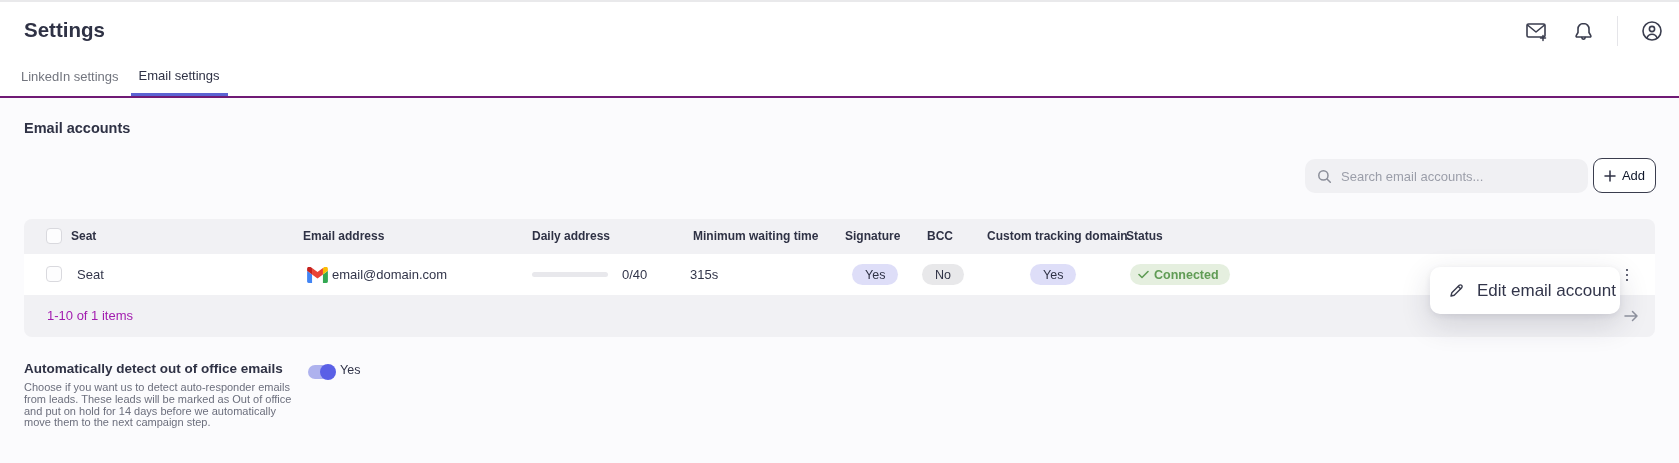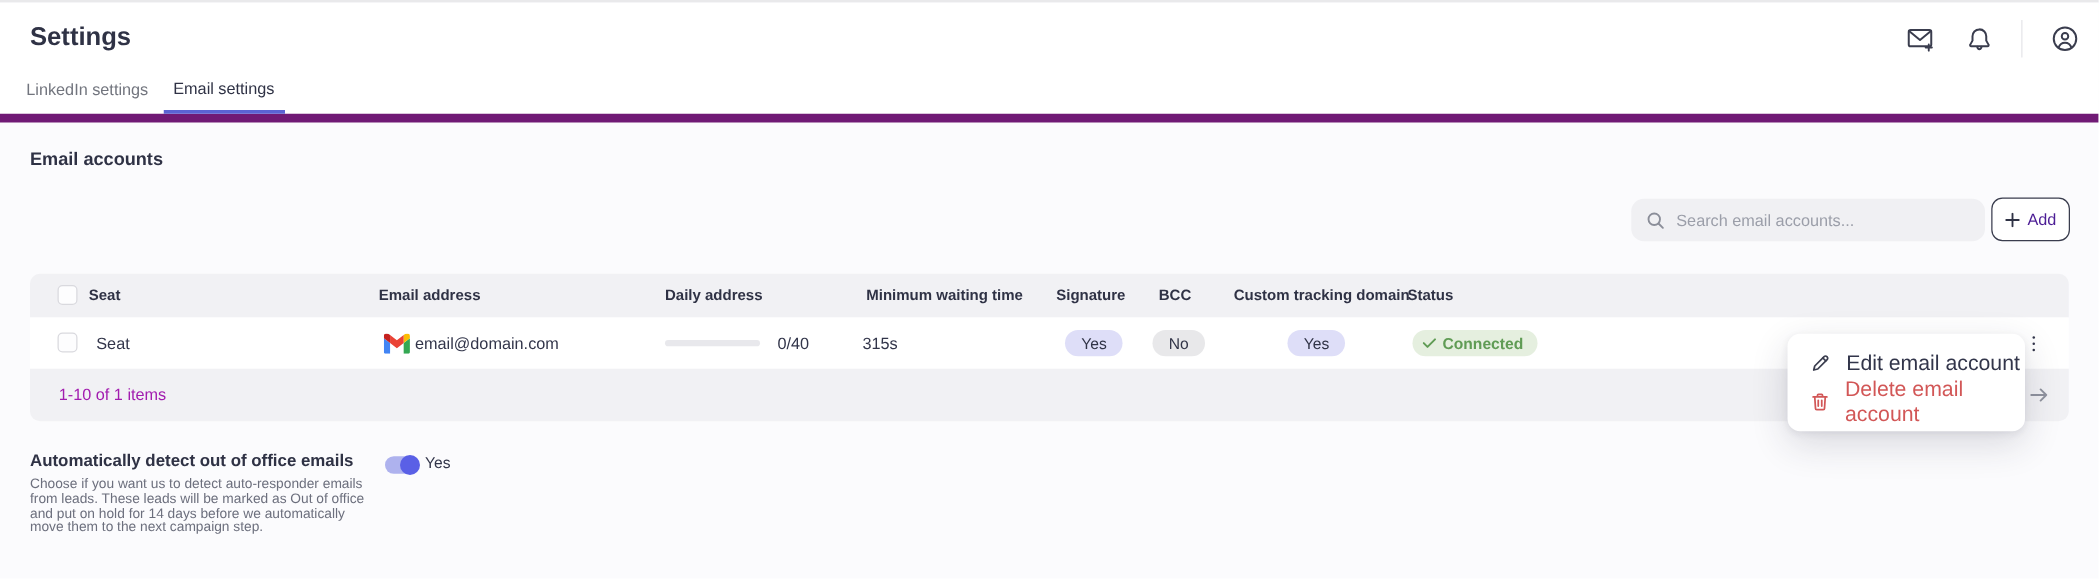--- a/index.html
+++ b/index.html
@@ -1,39 +1,39 @@
 <!DOCTYPE html>
 <html><head>
 <meta charset="utf-8">
 <style>
   * { margin:0; padding:0; box-sizing:border-box; }
   html,body { background:#ffffff; }
   body { font-family:"Liberation Sans","DejaVu Sans",sans-serif; color:#32354a; }
   .stage { position:relative; width:1679px; height:463px; background:#fbfbfd; overflow:hidden; border-top:2px solid #e9e9eb; }
 
   
-  .topbar { position:absolute; left:0; top:0; width:1679px; height:96px; background:#ffffff; border-bottom:7px solid #701a75; }
+  .topbar { position:absolute; left:0; top:0; width:1679px; height:96px; background:#ffffff; border-bottom:2px solid #701a75; }
   .page-title { position:absolute; left:24px; top:16px; font-size:20.5px; font-weight:700; color:#2f3245; }
   .top-icons { position:absolute; right:14px; top:14px; height:30px; display:flex; align-items:center; gap:21px; }
   .icon-btn { display:flex; align-items:center; justify-content:center; width:26px; height:26px; cursor:pointer; color:#3a3d4e; }
   .vdivider { width:1px; height:30px; background:#e5e5e9; }
 
   .tabs { position:absolute; left:21px; bottom:0; display:flex; align-items:flex-end; }
   .tab { font-size:13px; padding:0 0 12px 0; cursor:pointer; }
   .tab.inactive { color:#72757e; margin-right:12px; }
   .tab.active { color:#2f3245; font-weight:500; padding:0 8px 10px 8px; border-bottom:3px solid #5b63d3; }
 
   
   .section-heading { position:absolute; left:24px; top:118px; font-size:14.5px; font-weight:700; color:#2f3245; }
 
   .search-box { position:absolute; left:1305px; top:157px; width:283px; height:34px; background:#f0f0f3; border-radius:10px; display:flex; align-items:center; padding:0 12px; }
   .search-box input { flex:1; margin-left:9px; border:none; outline:none; background:transparent; font-size:13px; color:#32354a; font-family:inherit; }
   .search-box input::placeholder { color:#9b9ea9; }
 
-  .add-btn { position:absolute; left:1593px; top:156px; width:63px; height:35px; background:#ffffff; border:1px solid #3a3d4e; border-radius:9px; display:flex; align-items:center; justify-content:center; gap:6px; font-size:13px; font-weight:500; color:#4c1d95; cursor:pointer; }
+  .add-btn { position:absolute; left:1593px; top:156px; width:63px; height:35px; background:#ffffff; border:1px solid #3a3d4e; border-radius:9px; display:flex; align-items:center; justify-content:center; gap:6px; font-size:13px; font-weight:500; color:#0f172a; cursor:pointer; }
 
   
   .table { position:absolute; left:24px; top:217px; width:1631px; height:118px; border-radius:8px; overflow:visible; }
   .thead { position:absolute; left:0; top:0; width:1631px; height:35px; background:#f1f1f4; border-radius:8px 8px 0 0; }
   .th { position:absolute; top:0; height:35px; line-height:35px; font-size:12px; font-weight:600; color:#2f3245; white-space:nowrap; }
   .checkbox { position:absolute; width:16px; height:16px; background:#fdfdfe; border:1px solid #d9d9de; border-radius:4px; cursor:pointer; }
 
   .trow { position:absolute; left:0; top:35px; width:1631px; height:41px; background:#ffffff; }
   .td { position:absolute; top:0; height:41px; line-height:41px; font-size:13px; color:#32354a; white-space:nowrap; }
   .progress-track { position:absolute; left:508px; top:18px; width:76px; height:5px; background:#e8e8ec; border-radius:3px; }
@@ -192,30 +192,20 @@
   <div class="ctx-menu">
     <div class="ctx-item edit">
       <span>
         <svg width="15" height="15" viewBox="0 0 15 15" fill="none" stroke="#3a3d4e" stroke-width="1.4" stroke-linecap="round" stroke-linejoin="round">
           <path d="M2 13l.8-3.2L10.3 2.3c.6-.6 1.6-.6 2.2 0l.2.2c.6.6.6 1.6 0 2.2L5.2 12.2 2 13z"></path>
           <path d="M9.3 3.4l2.3 2.3"></path>
         </svg>
       </span>
       <span>Edit email account</span>
     </div>
-    <div class="ctx-item delete">
-      <span>
-        <svg width="14" height="15" viewBox="0 0 14 15" fill="none" stroke="#d25757" stroke-width="1.4" stroke-linecap="round" stroke-linejoin="round">
-          <path d="M1.5 3.5h11 M5 3.5V2.2c0-.4.3-.7.7-.7h2.6c.4 0 .7.3.7.7v1.3"></path>
-          <path d="M2.8 3.5l.6 9.2c0 .5.5.9 1 .9h5.2c.5 0 1-.4 1-.9l.6-9.2"></path>
-          <path d="M5.6 6.2v4.6 M8.4 6.2v4.6"></path>
-        </svg>
-      </span>
-      <span>Delete email account</span>
-    </div>
   </div>
 
   <div class="ooo-title">Automatically detect out of office emails</div>
   <div class="toggle">
       <div class="toggle-knob"></div>
     </div>
   <div class="toggle-label">Yes</div>
   <div class="ooo-desc">
     <div>Choose if you want us to detect auto-responder emails</div>
     <div>from leads. These leads will be marked as Out of office</div>

